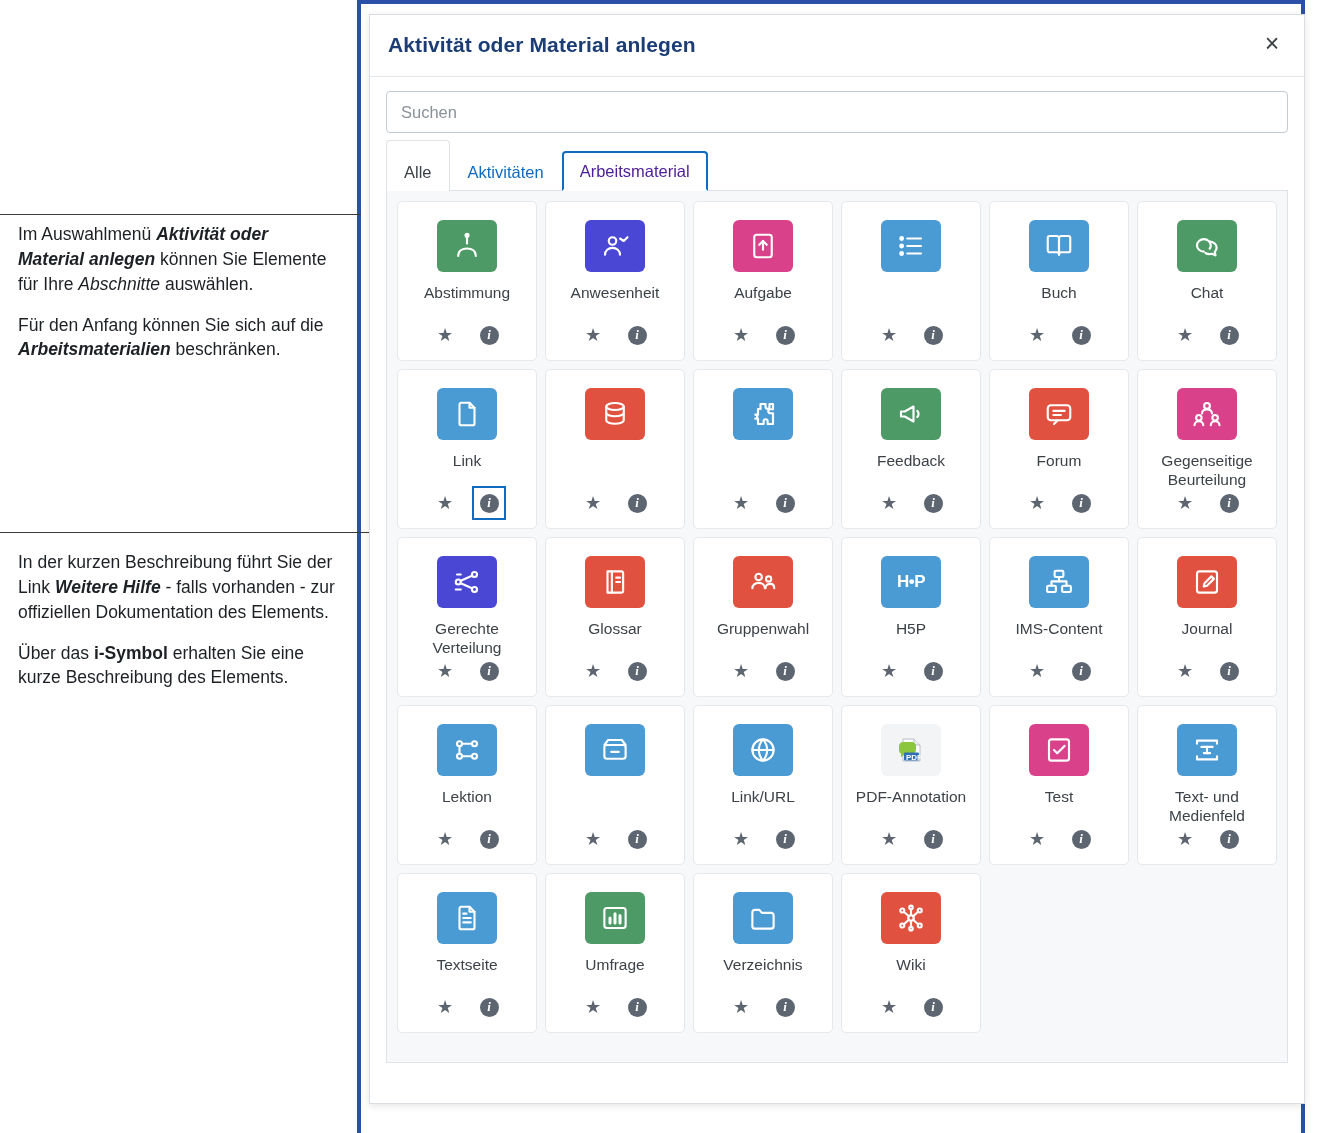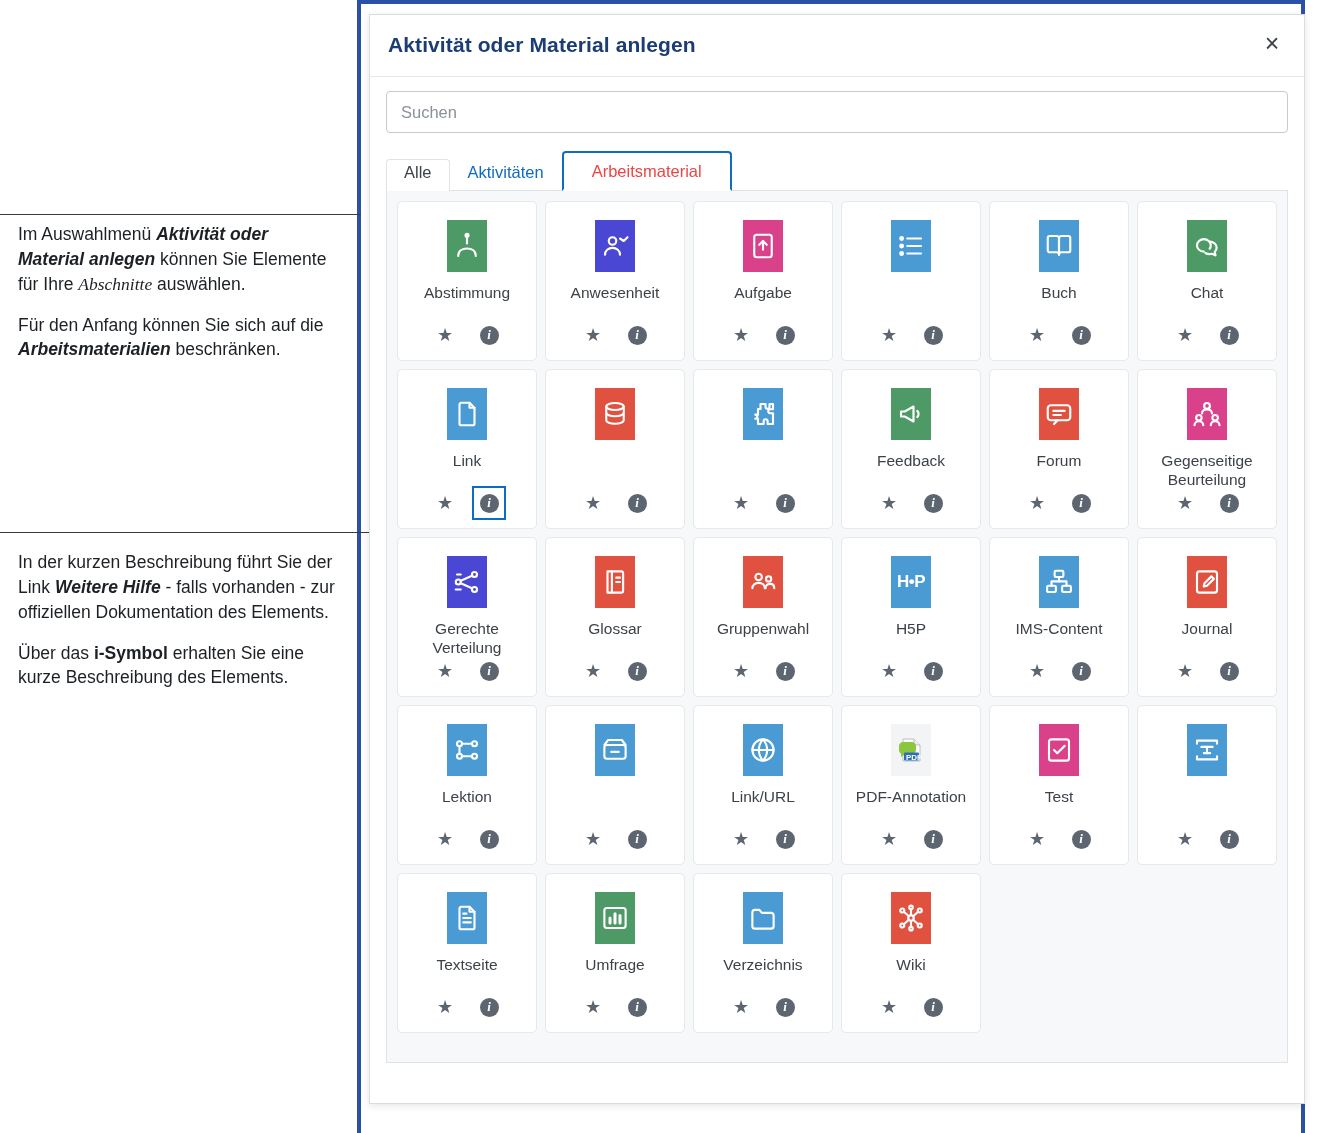--- a/index.html
+++ b/index.html
@@ -29,21 +29,21 @@
     left: 18px;
     width: 320px;
     font-size: 17.5px;
     line-height: 1.42;
     color: #1d2125;
   }
   .anno-p { margin: 0 0 16px 0; }
   .anno-p:last-child { margin-bottom: 0; }
   .bi { font-weight: bold; font-style: italic; }
   .b  { font-weight: bold; }
-  .i  { font-style: italic; font-family: Liberation Serif, serif; }
+  .i  { font-style: italic; }
 
   
   .leader {
     position: absolute;
     background: #3a3a3a;
   }
   .leader-h { height: 1px; }
   .leader-v { width: 1px; }
 
   
@@ -119,43 +119,43 @@
     margin-top: 17px;
     display: flex;
     align-items: flex-end;
     height: 40px;
     border-bottom: 1px solid #dfe3e8;
     position: relative;
     z-index: 2;
   }
   .tab {
     font-size: 16.5px;
-    padding: 2px 17px 9px 17px;
+    padding: 21px 17px 9px 17px;
     color: #0f6cbf;
     border: 1px solid transparent;
     border-bottom: none;
     border-radius: 4px 4px 0 0;
     cursor: pointer;
     background: transparent;
     line-height: 20px;
     font-family: "Liberation Sans", sans-serif;
     position: relative;
     top: 1px;
   }
   .tab.active {
     color: #3c4248;
     background: #fff;
     border-color: #dfe3e8 #dfe3e8 #fff #dfe3e8;
   }
   .tab.focused {
     border: 2px solid #0f6cbf;
     border-bottom-color: #fff;
-    color: #ef4444;
+    color: #4c1d95;
     background: #fff;
-    padding: 8px 28px;
+    padding: 8px 16px;
   }
 
   
   .grid-panel {
     margin-top: 0;
     border: 1px solid #dfe3e8;
     border-top: none;
     background: #f7f8f9;
     padding: 10px;
     height: 872px;
@@ -174,23 +174,23 @@
     height: 160px;
     position: relative;
     display: flex;
     flex-direction: column;
     align-items: center;
     cursor: pointer;
     box-sizing: border-box;
   }
   .card-icon {
     margin-top: 18px;
-    width: 40px;
+    width: 60px;
     height: 52px;
-    border-radius: 0;
+    border-radius: 6px;
     display: flex;
     align-items: center;
     justify-content: center;
     color: #ffffff;
   }
   .card-icon svg { display: block; }
   .card-label {
     margin-top: 12px;
     font-size: 15.5px;
     line-height: 1.22;
@@ -695,20 +695,21 @@
           <div class="card">
             <div class="card-icon" style="background: rgb(74, 154, 212);">
               <svg width="30" height="30" viewBox="0 0 24 24" fill="none" stroke="currentColor" stroke-width="1.7" stroke-linecap="round" stroke-linejoin="round">
                 <path d="M4 7V4.5h16V7"></path>
                 <path d="M4 17v2.5h16V17"></path>
                 <path d="M7.5 9.5h9"></path>
                 <path d="M12 9.5v5"></path>
                 <path d="M9.5 14.5h5"></path>
               </svg>
             </div>
+            <div class="card-label">Text- und Medienfeld</div>
             <div class="card-actions">
               <span class="star-btn">
                 <span class="star-glyph">★</span>
               </span>
               <span class="info-btn">
                 <span class="info-circle">i</span>
               </span>
             </div>
           </div>
           <div class="card">

